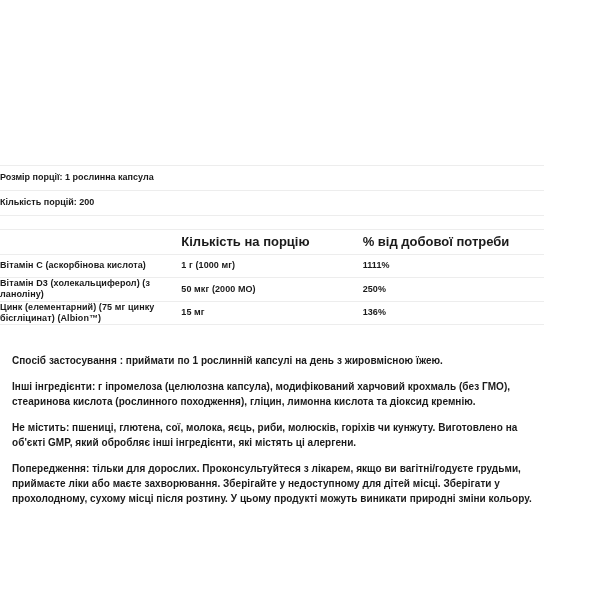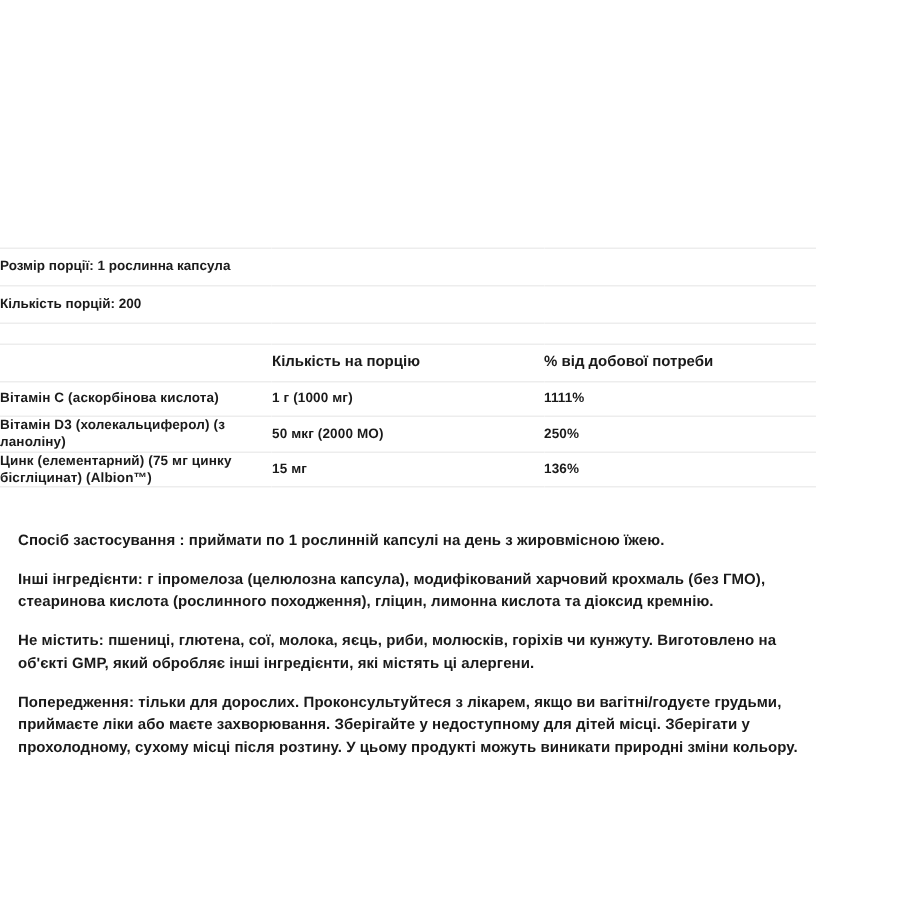--- a/index.html
+++ b/index.html
@@ -58,21 +58,21 @@
   }
 
   .serving-line {
     font-weight: bold;
     font-size: 9px;
     padding-left: 12px;
   }
 
   .col-head {
     font-weight: bold;
-    font-size: 10px;
+    font-size: 13px;
   }
 
   
   .copy {
     padding: 0 12px;
     margin-top: 14px;
   }
   .copy p {
     font-size: 10px;
     font-weight: bold;

